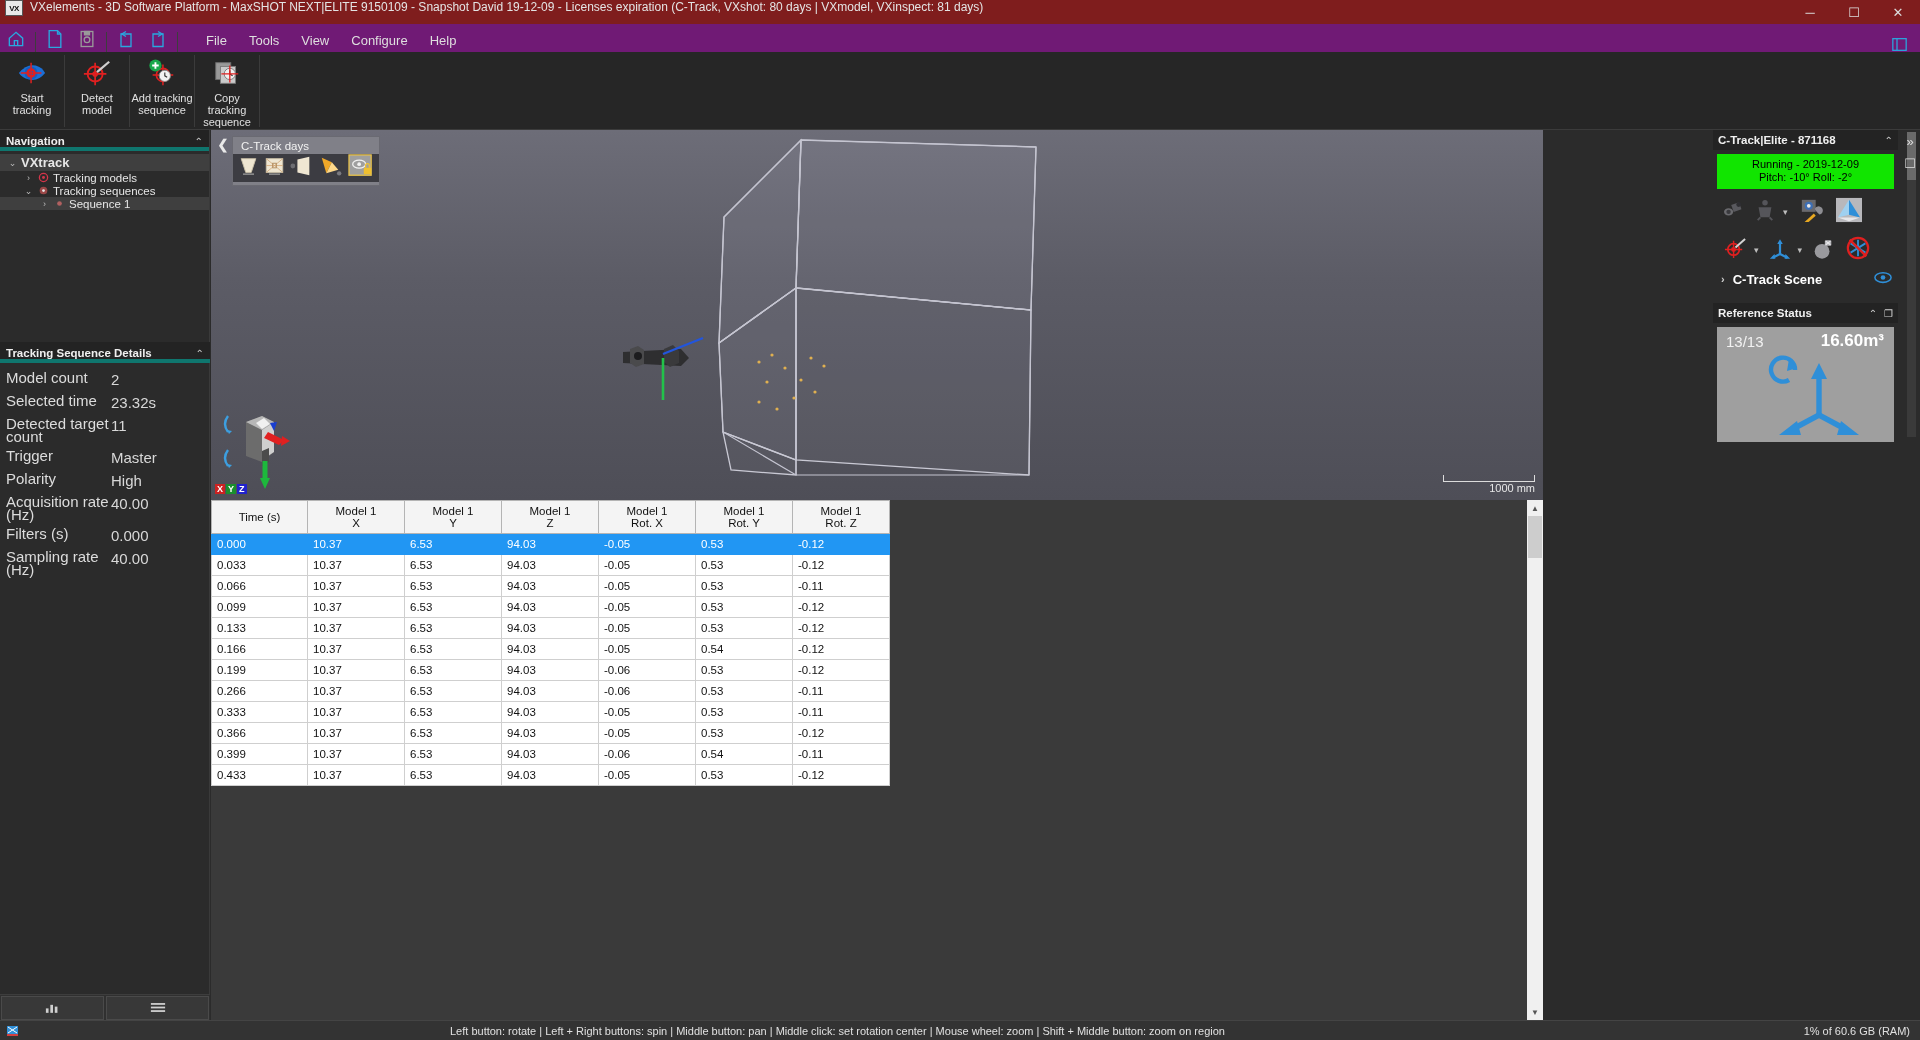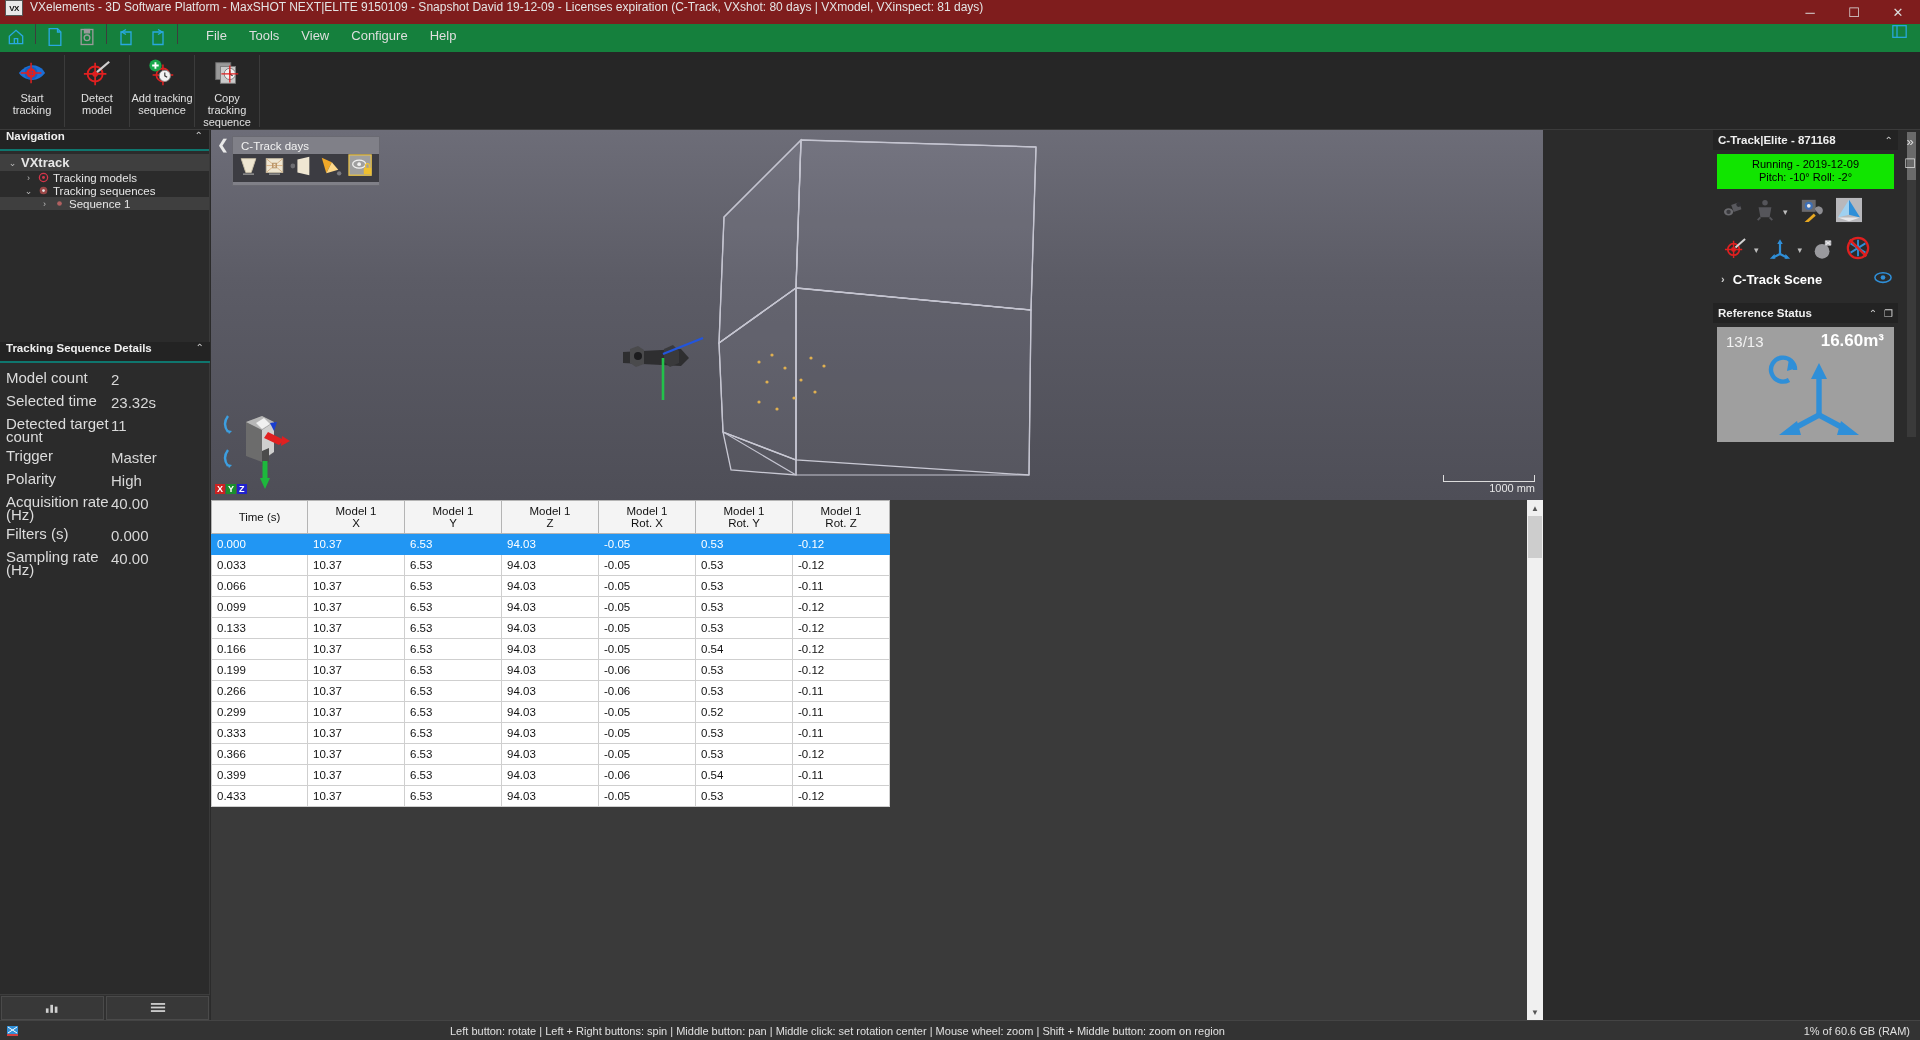--- a/index.html
+++ b/index.html
@@ -26,21 +26,21 @@
   #titlebar .title-text { font-size: 12px; color: #e4e4e4; white-space: nowrap; }
   #titlebar .wbtns { margin-left: auto; display: flex; height: 24px; }
   #titlebar .wbtn {
     width: 44px; height: 24px; display: flex; align-items: center; justify-content: center;
     color: #dcdcdc; font-size: 13px; line-height: 1;
   }
 
   
   #menubar {
     position: absolute; top: 24px; left: 0; width: 1920px; height: 28px;
-    background: #15803d; display: flex; align-items: flex-start;
+    background: #701a75; display: flex; align-items: flex-end;
   }
   .qicon {
     width: 32px; height: 26px; display: flex; align-items: center; justify-content: center;
   }
   .qsep { width: 1px; height: 20px; background: #3d3d3d; margin: 0 3px; }
   #menubar .menu-items { display: flex; margin-left: 14px; }
   #menubar .menu-item {
     font-size: 13px; color: #dfdfdf; padding: 4px 11px; cursor: default;
   }
   #menubar .right-icon { margin-left: auto; margin-right: 12px; display: flex; align-items: center; }
@@ -61,22 +61,22 @@
     margin-top: 3px; width: 68px;
   }
   .ribbon-sep { width: 1px; height: 72px; background: #3b3b3b; margin-top: 3px; }
 
   
   #sidebar {
     position: absolute; top: 130px; left: 0; width: 210px; height: 890px;
     background: #2b2b2b; border-right: 1px solid #3a3a3a;
   }
   .panel-header {
-    height: 21px; background: #232323; display: flex; align-items: flex-start;
-    padding: 0 6px; border-bottom: 2px solid #0f766e;
+    height: 21px; background: #232323; display: flex; align-items: flex-end;
+    padding: 0 6px; border-bottom: 4px solid #0f766e;
   }
   .panel-header .ph-title { font-size: 11.5px; font-weight: bold; color: #efefef; }
   .panel-header .ph-ctl { margin-left: auto; font-size: 10px; color: #cfcfcf; }
 
   .tree { padding-top: 3px; }
   .tree-row {
     display: flex; align-items: center; height: 13px; font-size: 11.5px;
     color: #e6e6e6; padding-left: 4px; margin-bottom: 0px; height: 13px;
   }
   .tree-row.selected { background: #3f3f3f; }
@@ -670,29 +670,20 @@
       <tr>
         <td>0.266</td>
         <td>10.37</td>
         <td>6.53</td>
         <td>94.03</td>
         <td>-0.06</td>
         <td>0.53</td>
         <td>-0.11</td>
       </tr>
       <tr>
-        <td>0.299</td>
-        <td>10.37</td>
-        <td>6.53</td>
-        <td>94.03</td>
-        <td>-0.05</td>
-        <td>0.52</td>
-        <td>-0.11</td>
-      </tr>
-      <tr>
         <td>0.333</td>
         <td>10.37</td>
         <td>6.53</td>
         <td>94.03</td>
         <td>-0.05</td>
         <td>0.53</td>
         <td>-0.11</td>
       </tr>
       <tr>
         <td>0.366</td>

